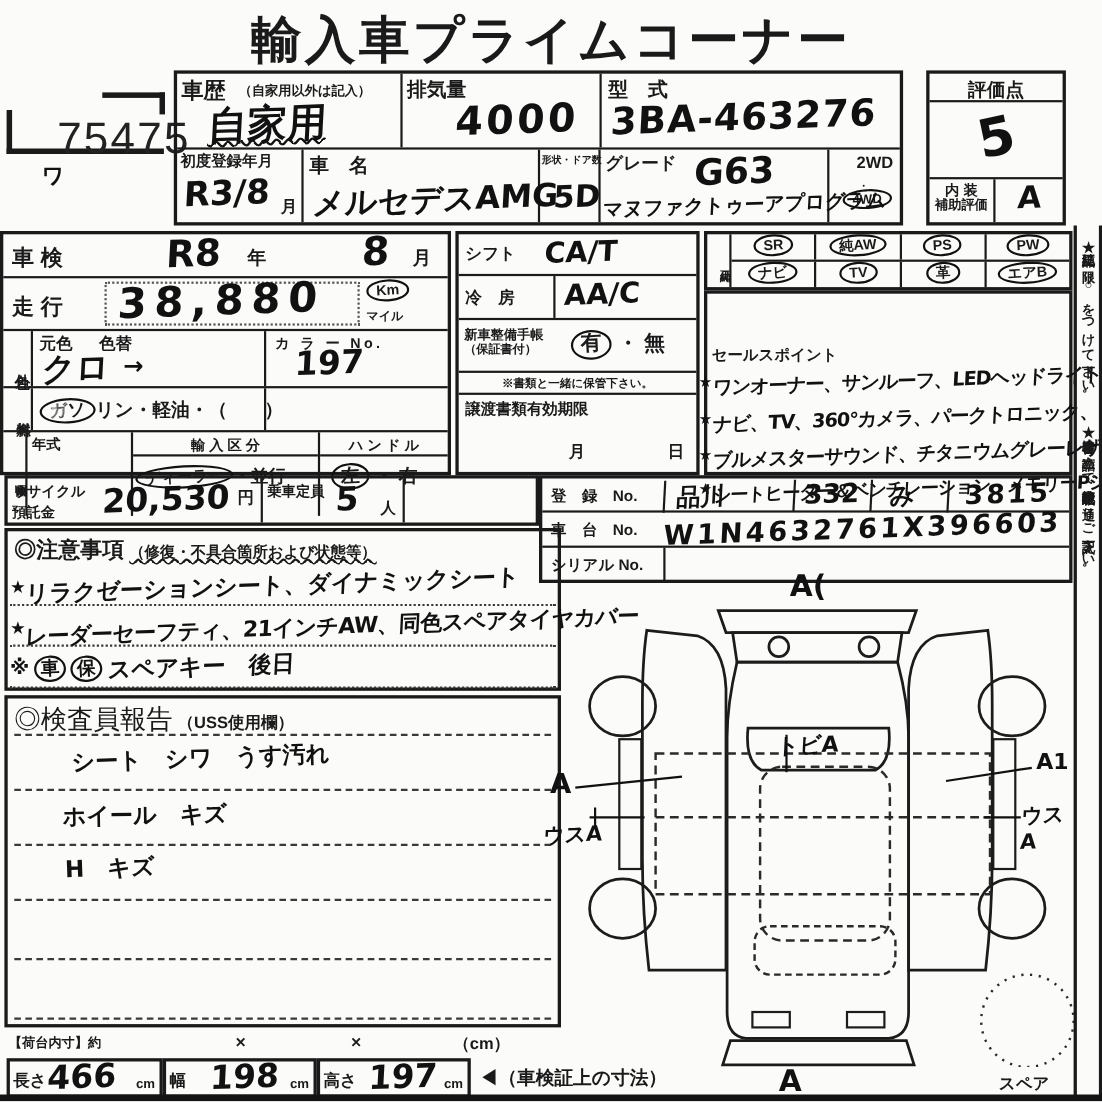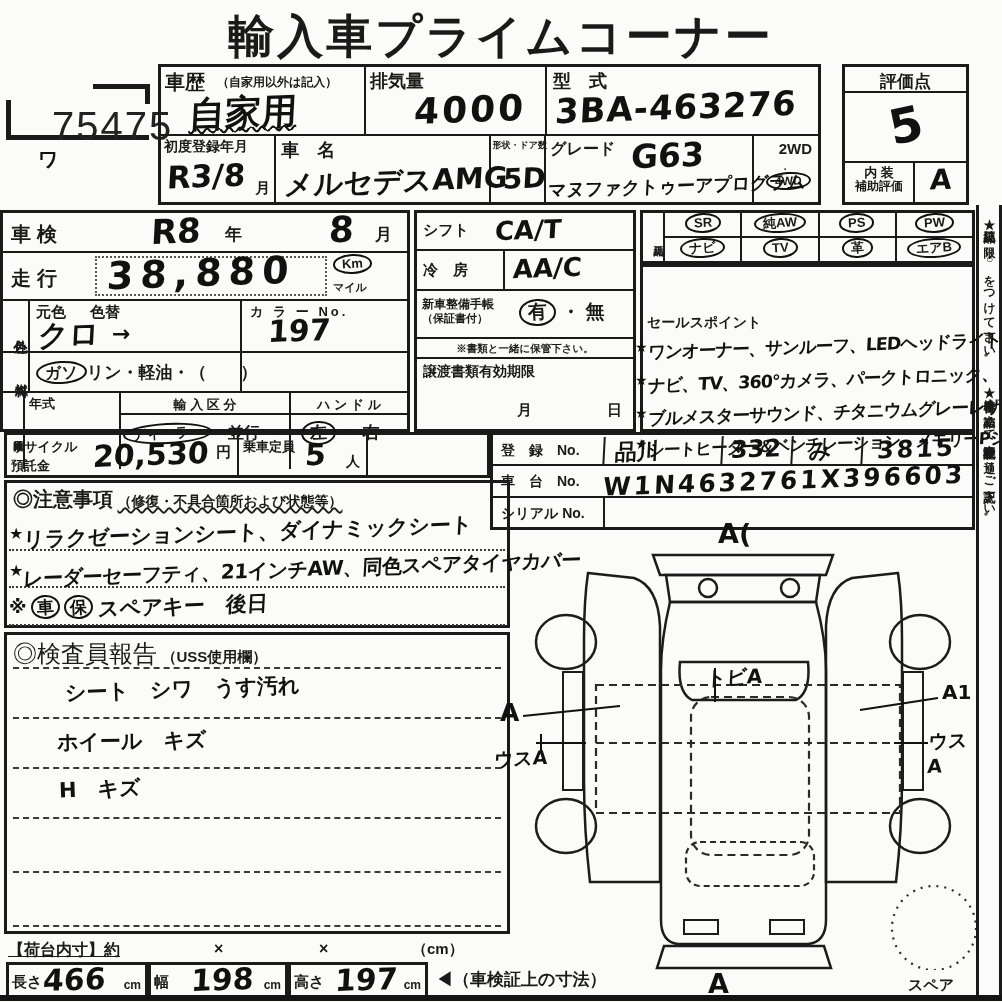--- a/index.html
+++ b/index.html
@@ -76,21 +76,21 @@
       </div>
     </div>
   </div>
 
   <div class="abs b3" style="left:842px;top:64px;width:127px;height:141px;">
     <div class="bb" style="height:26px;text-align:center;font-size:17px;font-weight:800;padding-top:3px;">評価点</div>
     <div class="cell" style="height:68px;text-align:center;">
       <span class="hw" style="display:inline-block;font-size:48px;transform:rotate(-12deg);margin-top:4px;">5</span>
     </div>
     <div class="row" style="height:41px;border-top:2.5px solid var(--ink);">
-      <div class="cell br" style="width:70px;text-align:center;line-height:1.1;padding-top:3px;">
+      <div class="cell br" style="width:60px;text-align:center;line-height:1.1;padding-top:3px;">
         <div style="font-size:13px;font-weight:800;">内 装</div>
         <div style="font-size:12px;font-weight:800;">補助評価</div>
       </div>
       <div class="cell" style="flex:1;text-align:center;">
         <span class="hw rot" style="font-size:28px;">A</span>
       </div>
     </div>
   </div>
 
   <div class="abs b3" style="left:0;top:210px;width:410px;height:222px;">
@@ -279,21 +279,21 @@
     <div class="dashline" style="top:132px;"></div>
     <div class="dashline" style="top:182px;"></div>
     <div class="dashline" style="top:236px;"></div>
     <div class="dashline" style="top:290px;"></div>
     <div class="abs hw" style="left:58px;top:40px;font-size:21px;transform:rotate(-2deg);">シート　シワ　うす汚れ</div>
     <div class="abs hw" style="left:50px;top:92px;font-size:21px;transform:rotate(-1deg);">ホイール　キズ</div>
     <div class="abs hw" style="left:52px;top:140px;font-size:21px;transform:rotate(-2deg);">H　キズ</div>
   </div>
 
   <div class="abs" style="left:4px;top:936px;width:700px;height:62px;">
-    <span class="abs lbl" style="left:4px;top:4px;font-size:16px;text-decoration:underline;">【荷台内寸】約</span>
+    <span class="abs lbl" style="left:4px;top:4px;font-size:12px;">【荷台内寸】約</span>
     <span class="abs lbl" style="left:210px;top:4px;font-size:16px;">×</span>
     <span class="abs lbl" style="left:315px;top:4px;font-size:16px;">×</span>
     <span class="abs lbl" style="left:408px;top:4px;font-size:15px;">（cm）</span>
     <div class="abs b3" style="left:2px;top:26px;width:142px;height:36px;">
       <span class="abs lbl" style="left:3px;top:8px;font-size:15px;">長さ</span>
       <span class="abs hw rot" style="left:34px;top:-3px;font-size:30px;">466</span>
       <span class="abs lbl" style="right:4px;bottom:3px;font-size:12px;">cm</span>
     </div>
     <div class="abs b3" style="left:144px;top:26px;width:140px;height:36px;">
       <span class="abs lbl" style="left:3px;top:8px;font-size:15px;">幅</span>

